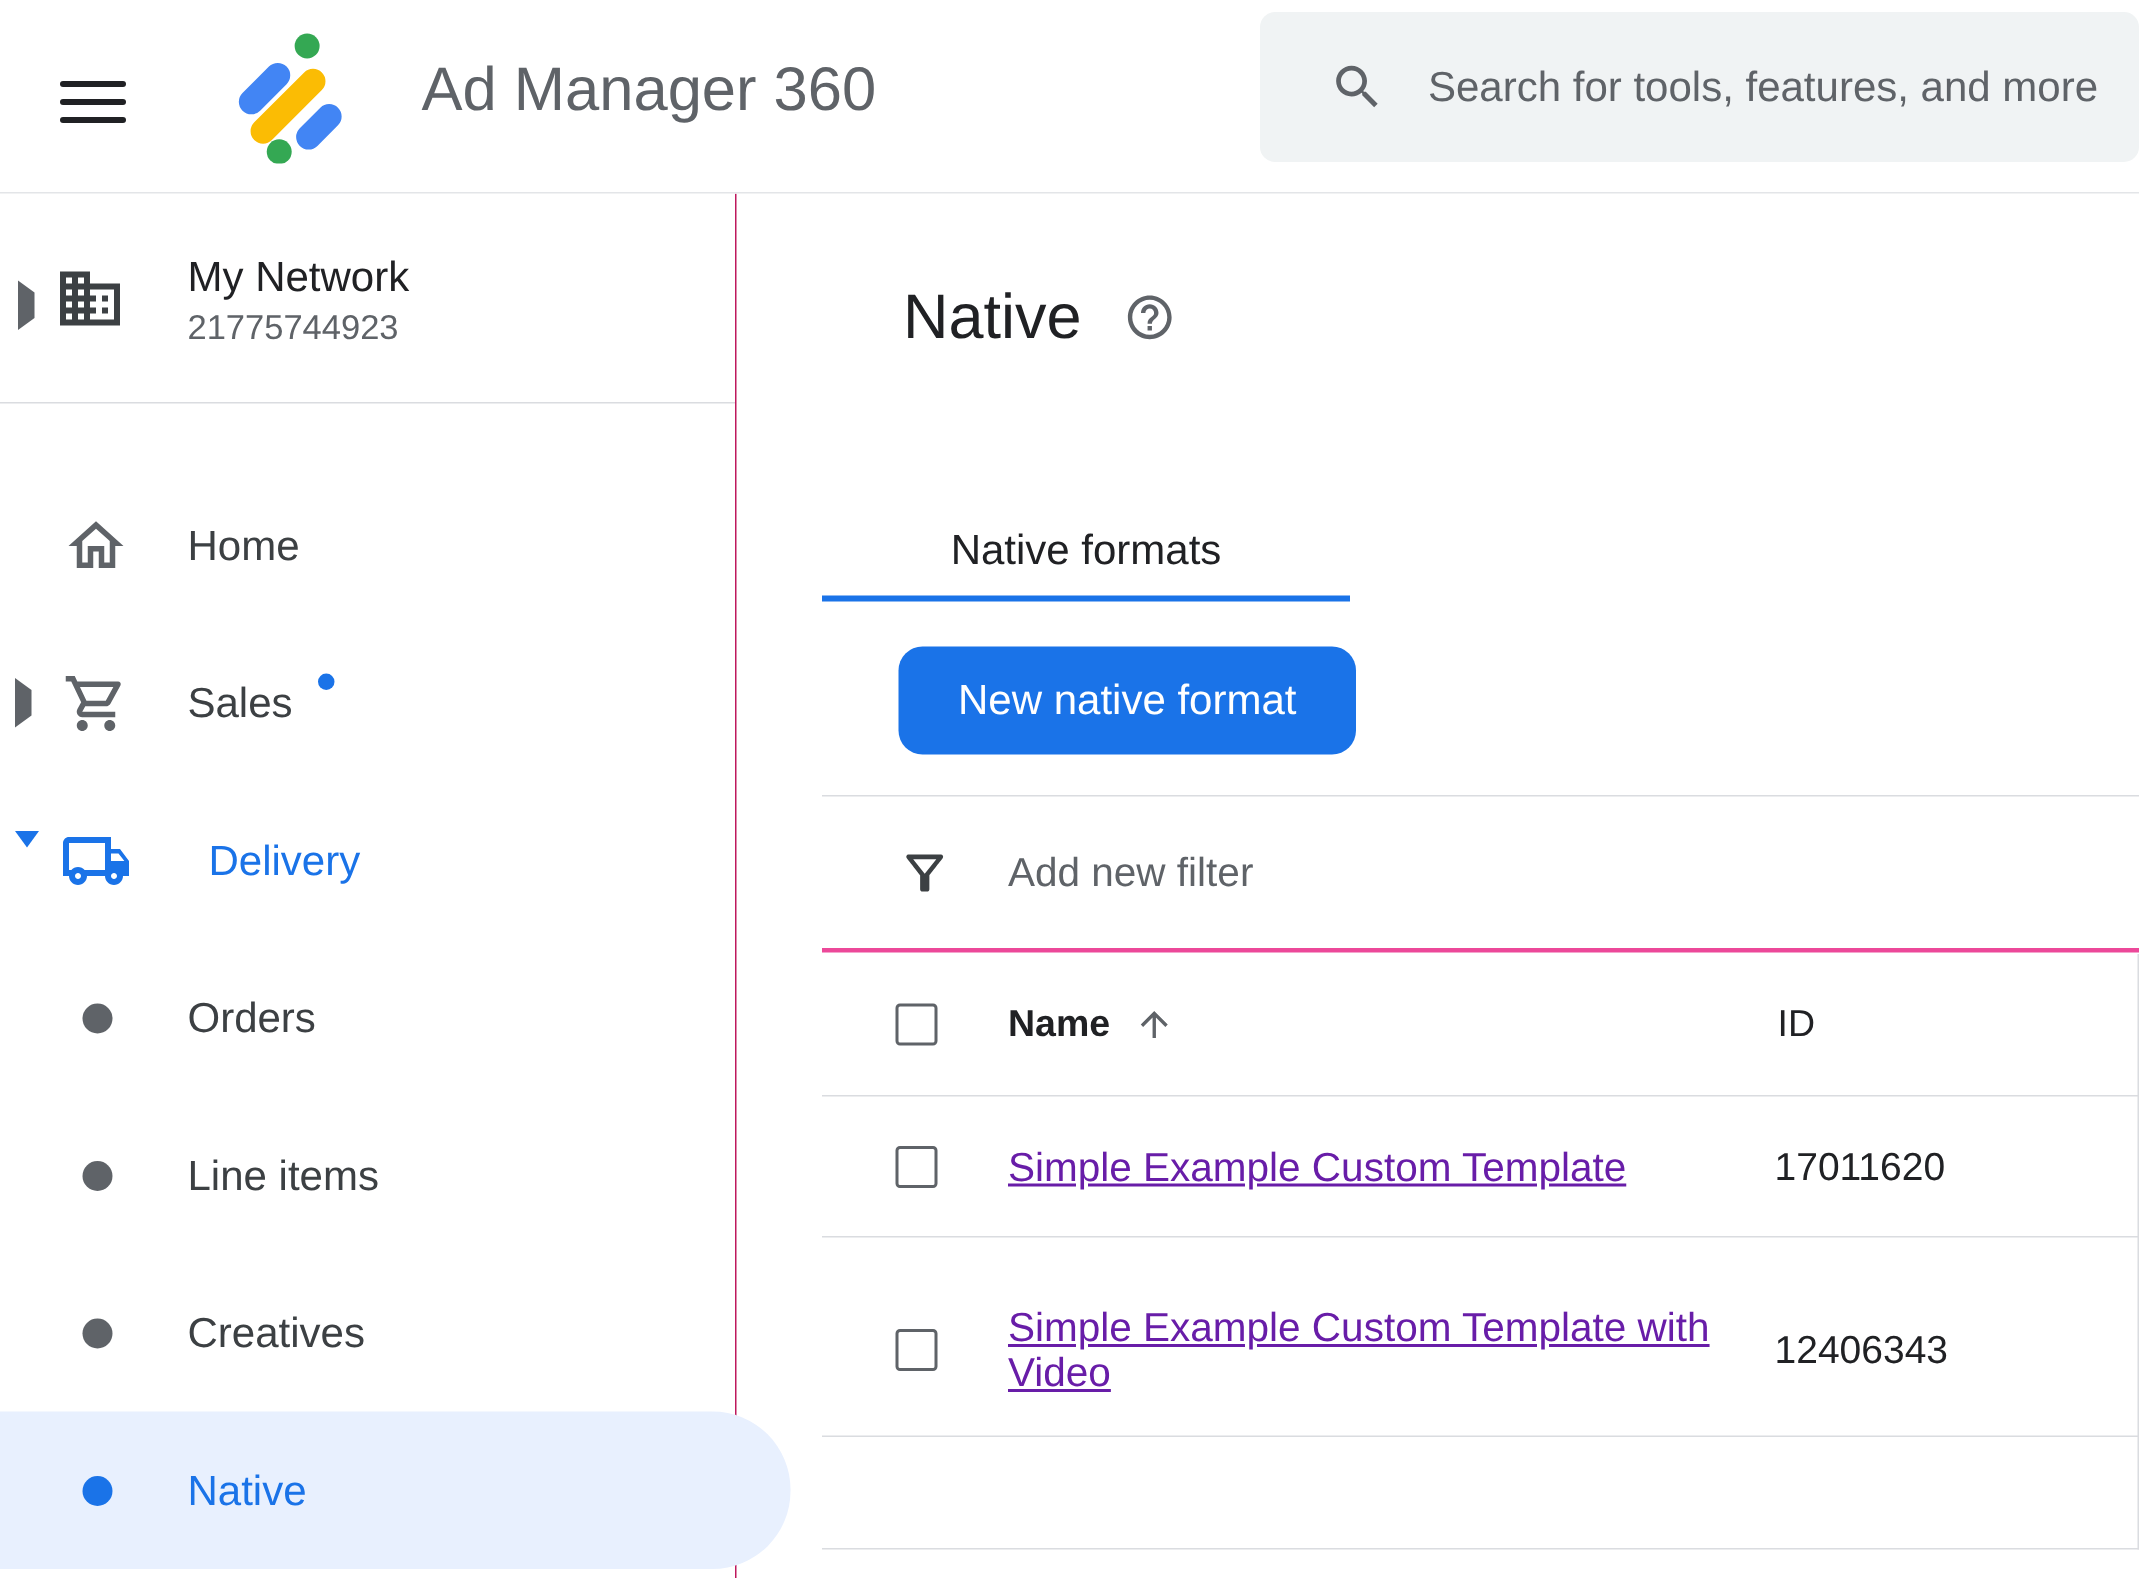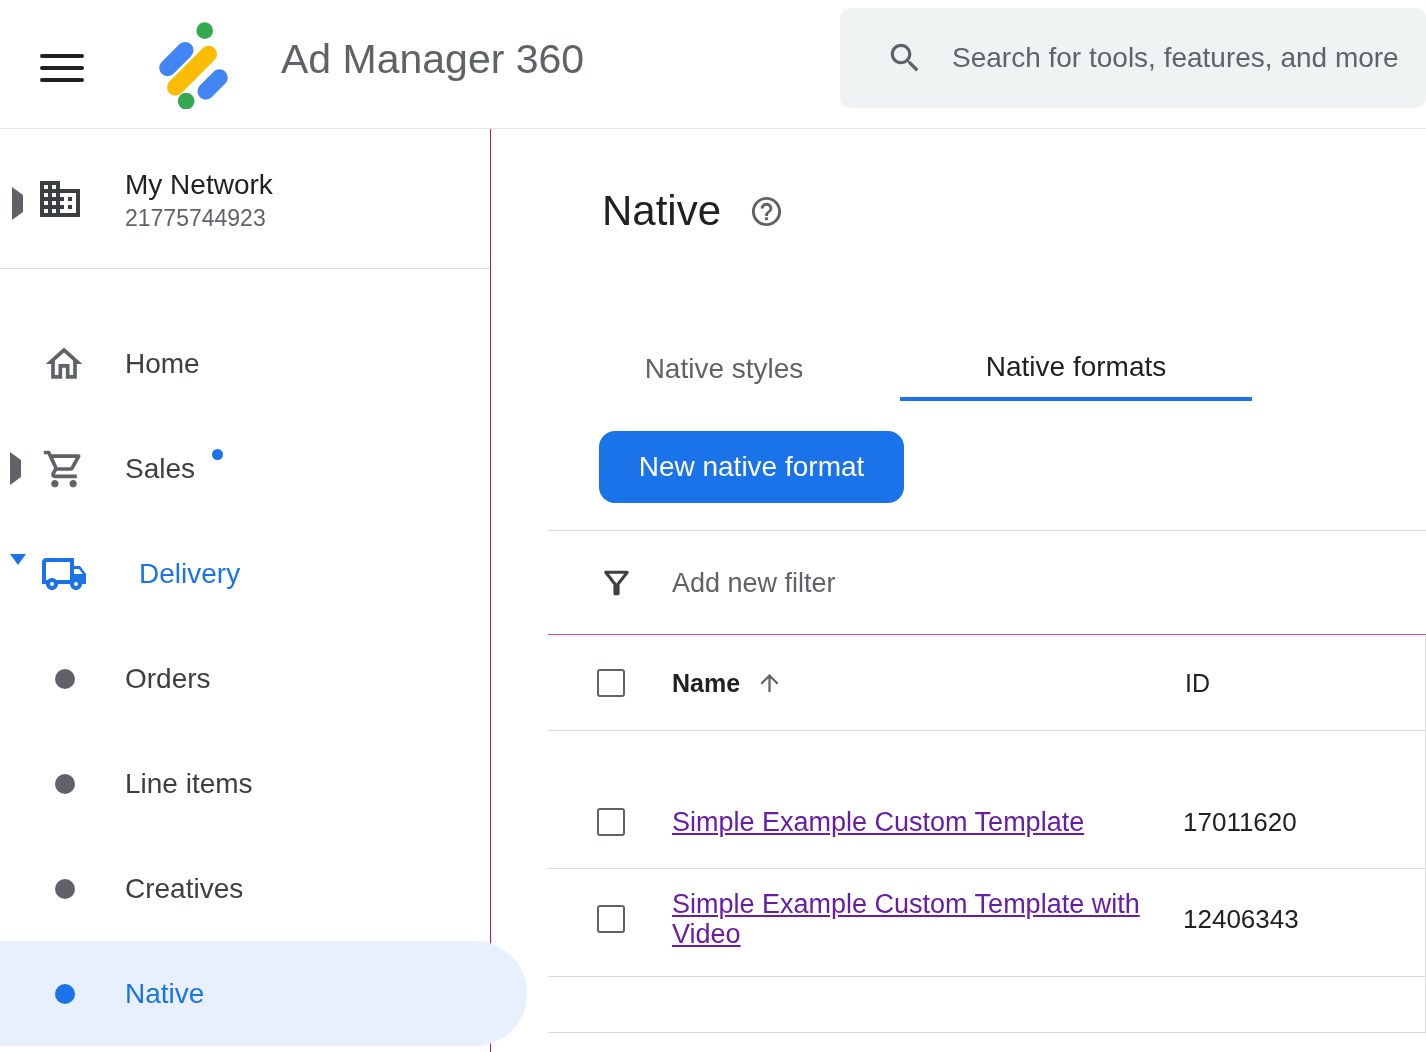--- a/index.html
+++ b/index.html
@@ -54,33 +54,33 @@
 
   .tabs { position:absolute; left:0; top:208px; display:flex; }
   .tab { width:352px; height:64px; display:flex; align-items:center; justify-content:center; font-size:28px; font-weight:500; color:#5f6368; cursor:pointer; }
   .tab.active { color:#202124; border-bottom:4px solid #1a73e8; }
 
   .new-format-button { position:absolute; left:51px; top:302px; width:305px; height:72px; background:#1a73e8; color:#fff; border:none; border-radius:16px; font-size:28px; font-weight:500; font-family:inherit; cursor:pointer; }
 
   .section-divider { position:absolute; left:0; right:0; height:1px; background:#dadce0; }
   .divider-1 { top:401px; }
 
-  .filter-row { position:absolute; left:0; right:0; top:402px; height:104px; border-bottom:1px solid #ec4899; }
+  .filter-row { position:absolute; left:0; right:0; top:402px; height:104px; border-bottom:3px solid #ec4899; }
   .filter-icon { position:absolute; left:50px; top:50%; transform:translateY(-50%); display:flex; cursor:pointer; }
   .filter-label { position:absolute; left:124px; top:50%; transform:translateY(-50%); font-size:27px; color:#5f6368; cursor:pointer; }
 
   .table-header { position:absolute; left:0; right:0; top:507px; height:95px; border-bottom:1px solid #dadce0; }
   .checkbox { position:absolute; left:49px; top:50%; transform:translateY(-50%); width:28px; height:28px; border:2.5px solid #5f6368; border-radius:3px; background:#fff; cursor:pointer; }
   .col-name { position:absolute; left:124px; top:50%; transform:translateY(-50%); font-size:25px; font-weight:700; color:#202124; display:flex; align-items:center; gap:16px; cursor:pointer; }
   .col-id { position:absolute; left:637px; top:50%; transform:translateY(-50%); font-size:25px; font-weight:400; color:#202124; }
   .sort-icon { display:flex; }
 
   .table-row { position:absolute; left:0; right:0; border-bottom:1px solid #dadce0; }
-  .row-1 { top:603px; height:93px;margin-top:44px; }
-  .row-2 { top:732px; height:116px; }
+  .row-1 { top:603px; height:93px; }
+  .row-2 { top:713px; height:116px; }
   .cell-name { position:absolute; left:124px; top:50%; transform:translateY(-50%); width:500px; font-size:27px; line-height:30px; }
   .cell-name a { color:#681da8; text-decoration:underline; cursor:pointer; }
   .cell-id { position:absolute; left:635px; top:50%; transform:translateY(-50%); font-size:26px; color:#202124; }
 
   .empty-row { position:absolute; left:0; right:0; top:794px; height:110px; border-bottom:1px solid #dadce0; }
   .table-right-edge { position:absolute; right:0; top:507px; width:1px; height:397px; background:#dadce0; }
 </style>
 </head>
 <body>
 
@@ -190,21 +190,20 @@
   <div class="page-title-row">
     <h1 class="page-title">Native</h1>
     <span class="help-icon">
       <svg viewBox="0 0 24 24" width="35" height="35">
           <path fill="#5f6368" d="M11 18h2v-2h-2v2zm1-16C6.48 2 2 6.48 2 12s4.48 10 10 10 10-4.48 10-10S17.52 2 12 2zm0 18c-4.41 0-8-3.59-8-8s3.59-8 8-8 8 3.59 8 8-3.59 8-8 8zm0-14c-2.21 0-4 1.79-4 4h2c0-1.1.9-2 2-2s2 .9 2 2c0 2-3 1.75-3 5h2c0-2.25 3-2.5 3-5 0-2.21-1.79-4-4-4z"></path>
         </svg>
     </span>
   </div>
 
   <div class="tabs">
-    <div class="tab">Native styles</div>
     <div class="tab active">Native formats</div>
   </div>
 
   <button class="new-format-button">New native format</button>
 
   <div class="section-divider divider-1"></div>
 
   <div class="filter-row">
     <span class="filter-icon">
       <svg viewBox="0 0 24 24" width="37" height="37">

